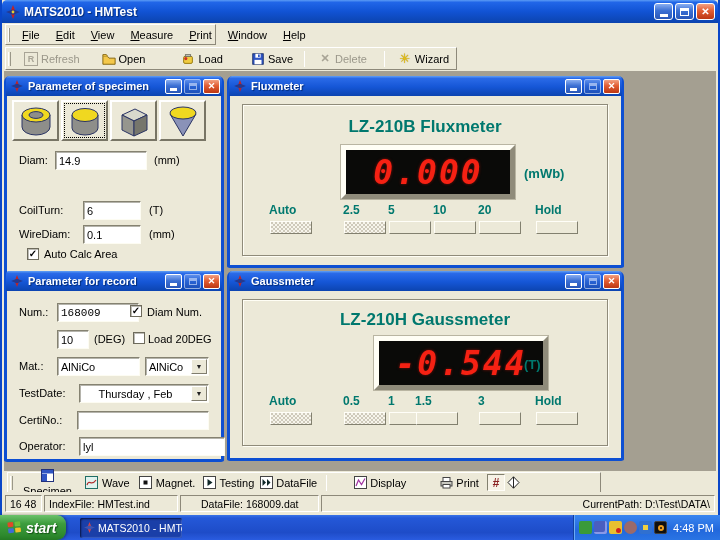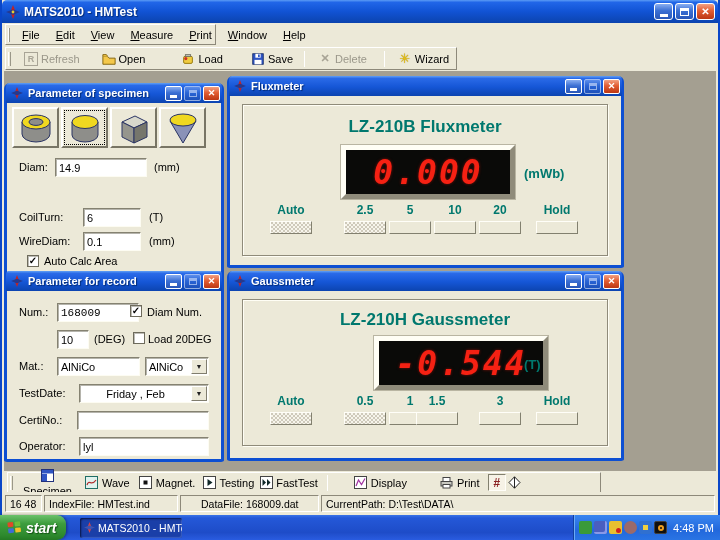--- a/index.html
+++ b/index.html
@@ -81,21 +81,21 @@
   
   .gpanel { position:absolute; border:1px solid #8f8b7a; box-shadow:inset 1px 1px 0 #fffef5, 1px 1px 0 #fffef5; }
   .dev-title { position:absolute; left:0; right:0; text-align:center; color:#00786e;
         font-weight:bold; font-size:17px; }
   .lcd { position:absolute; width:174px; height:54px; background:#0a0a08;
         border:5px solid; border-color:#fffef5 #8f8b7a #8f8b7a #fffef5; box-shadow:0 0 0 1px #b9b5a2;
         display:flex; align-items:center; justify-content:center; }
   .lcd-val { font-family:"DejaVu Sans Mono", monospace; font-weight:bold; font-style:italic;
         font-size:33px; letter-spacing:2px; color:#f52113; text-shadow:0 0 3px rgba(220,20,10,.55); }
   .unit { position:absolute; color:#00786e; font-weight:bold; font-size:13px; }
-  .rgroup { position:absolute; width:44px; text-align:center; }
+  .rgroup { position:absolute; width:44px; }
   .rgroup .rlab { color:#00786e; font-weight:bold; font-size:12px; height:15px; }
   .rbtn { width:42px; height:13px; margin:3px auto 0; background:#ece9d8;
         border:1px solid; border-color:#fffef8 #82806f #82806f #fffef8; }
   .rbtn.on { background-color:#cfcabb;
         background-image:linear-gradient(45deg,#f7f5ec 25%,transparent 25%,transparent 75%,#f7f5ec 75%),
                          linear-gradient(45deg,#f7f5ec 25%,transparent 25%,transparent 75%,#f7f5ec 75%);
         background-size:4px 4px; background-position:0 0,2px 2px; }
 
   
   .bottom-toolbar { position:absolute; left:2px; right:2px; top:471px; height:21px; background:#ece9d8; }
@@ -212,21 +212,21 @@
       <span class="vsep" style="margin-left:14px;"></span>
       <span class="tb-btn" style="margin-left:6px;">
         <span class="icon13" style="color:#e8c012;font-size:13px;text-shadow:0 0 1px #907800;">✳</span>
         <span>Wizard</span>
       </span>
     </div>
   </div>
 
   <div class="mdi">
 
-    <div class="child" style="left:0;top:12px;width:220px;height:228px;">
+    <div class="child" style="left:0;top:5px;width:220px;height:228px;">
       <div class="c-titlebar">
         <span class="icon13">
           <svg width="12" height="12" viewBox="0 0 16 16">
               <path d="M8 0 L11 8 L8 16 L5 8 Z" fill="#c42222"></path>
               <path d="M0 8 L8 5 L16 8 L8 11 Z" fill="#25398f"></path>
             </svg>
         </span>
         <span class="c-title">Parameter of specimen</span>
         <span class="cbtn">
             <span class="g-min"></span>
@@ -365,29 +365,29 @@
 
         <span class="lab" style="left:12px;top:69px;">Mat.:</span>
         <input class="tin" style="left: 50px; top: 66px; width: 83px;" value="AlNiCo">
         <div class="combo" style="left:138px;top:66px;width:64px;">
           <span class="val">AlNiCo</span>
           <span class="arrow">▼</span>
         </div>
 
         <span class="lab" style="left:12px;top:96px;">TestDate:</span>
         <div class="combo" style="left:72px;top:93px;width:130px;">
-          <span class="val" style="text-align:center;">Friday , Feb</span>
+          <span class="val" style="text-align:center;">Thursday , Feb</span>
           <span class="arrow">▼</span>
         </div>
 
         <span class="lab" style="left:12px;top:123px;">CertiNo.:</span>
         <input class="tin" style="left: 70px; top: 120px; width: 132px;" value="">
 
         <span class="lab" style="left:12px;top:149px;">Operator:</span>
-        <input class="tin" style="left: 72px; top: 146px; width: 130px;" value="lyl">
+        <input class="tin" style="left: 72px; top: 146px; width: 146px;" value="lyl">
       </div>
     </div>
 
     <div class="child" style="left:223px;top:200px;width:397px;height:190px;">
       <div class="c-titlebar">
         <span class="icon13">
           <svg width="12" height="12" viewBox="0 0 16 16">
               <path d="M8 0 L11 8 L8 16 L5 8 Z" fill="#c42222"></path>
               <path d="M0 8 L8 5 L16 8 L8 11 Z" fill="#25398f"></path>
             </svg>
@@ -479,21 +479,21 @@
         <span>Testing</span>
       </span>
       <span class="bt-btn" style="margin-left:5px;">
         <span class="icon13">
           <svg width="13" height="13" viewBox="0 0 13 13">
               <rect x="0.5" y="0.5" width="12" height="12" fill="#fff" stroke="#444"></rect>
               <path d="M2.5 3 L6 6.5 L2.5 10 Z" fill="#102828"></path>
               <path d="M7 3 L10.5 6.5 L7 10 Z" fill="#102828"></path>
             </svg>
         </span>
-        <span>FastTest</span>
+        <span>DataFile</span>
       </span>
       <span class="vsep" style="margin-left:9px;"></span>
       <span class="bt-btn" style="margin-left:22px;">
         <span class="icon13">
           <svg width="13" height="13" viewBox="0 0 13 13">
               <rect x="0.5" y="0.5" width="12" height="12" fill="#fff" stroke="#444"></rect>
               <polyline points="2,10 4.5,4 7.5,8.5 11,2.5" fill="none" stroke="#a030a0" stroke-width="1.2"></polyline>
             </svg>
         </span>
         <span>Display</span>
@@ -519,21 +519,21 @@
             </svg>
         </span>
       </span>
     </div>
   </div>
 
   <div class="statusbar">
     <span class="sb-pane" style="width:37px;">16 48</span>
     <span class="sb-pane" style="width:134px;">IndexFile: HMTest.ind</span>
     <span class="sb-pane" style="width:139px;padding-left:20px;">DataFile: 168009.dat</span>
-    <span class="sb-pane" style="flex:1;">CurrentPath: D:\Test\DATA\</span>
+    <span class="sb-pane" style="flex:1;text-align:right;">CurrentPath: D:\Test\DATA\</span>
   </div>
 </div>
 
 <div class="taskbar">
   <div class="start-btn">
     <svg width="15" height="15" viewBox="0 0 16 16">
       <g transform="rotate(-6 8 8)">
         <rect x="1" y="2" width="6" height="5" rx="1" fill="#e04828"></rect>
         <rect x="8.5" y="2" width="6" height="5" rx="1" fill="#6cbf3c"></rect>
         <rect x="1" y="8.5" width="6" height="5" rx="1" fill="#3f6cd8"></rect>

